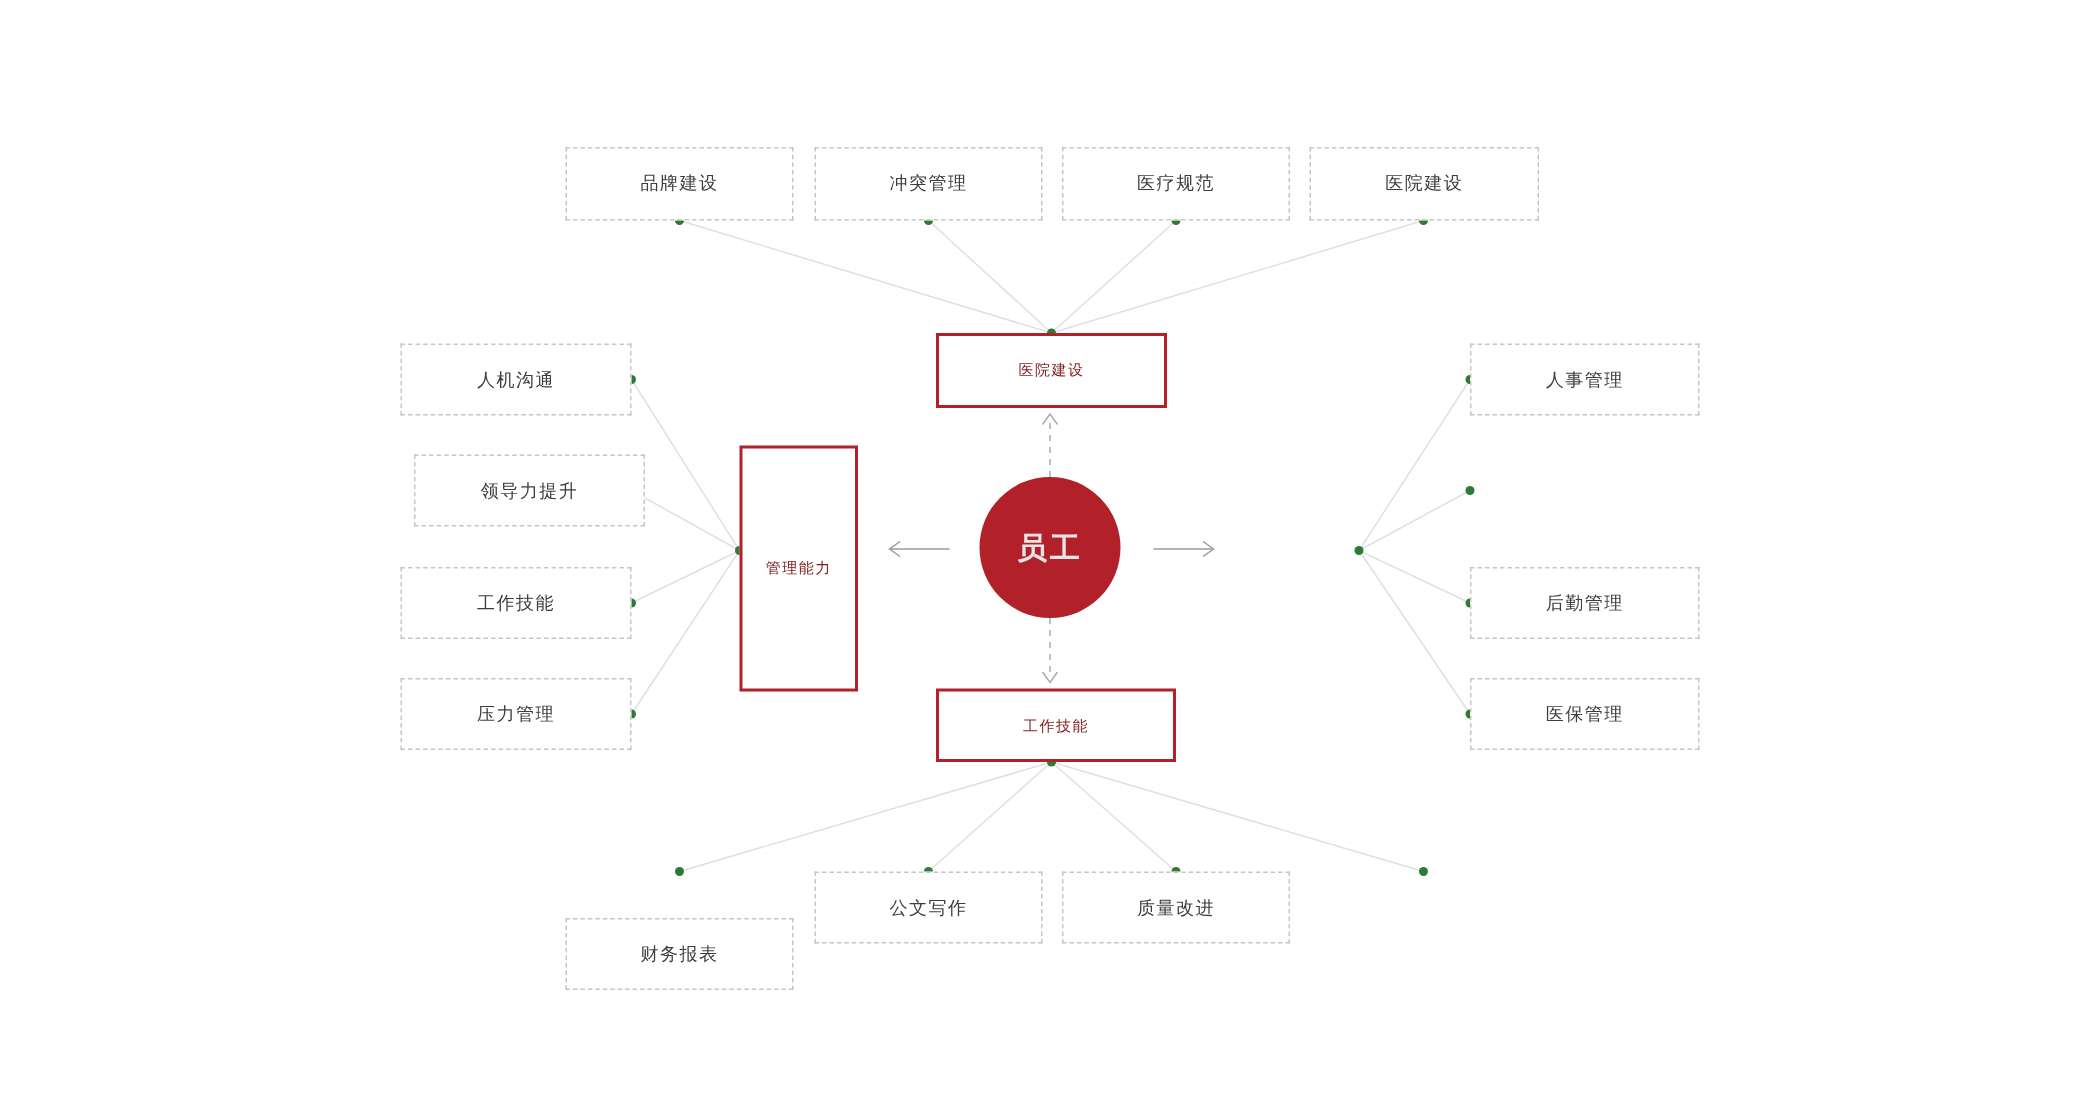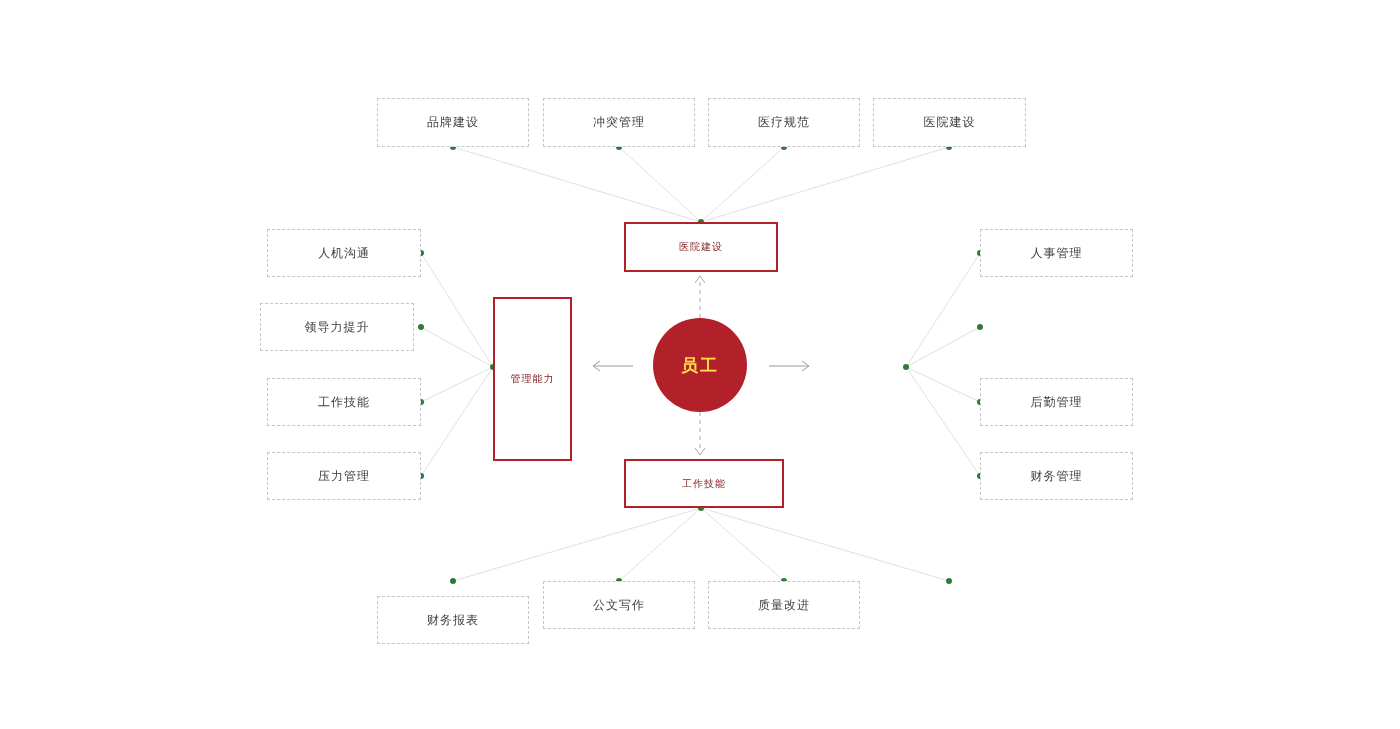--- a/index.html
+++ b/index.html
@@ -55,22 +55,22 @@
     top: 318px;
     width: 94px;
     height: 94px;
     border-radius: 50%;
     background: #b2202a;
     display: flex;
     align-items: center;
     justify-content: center;
   }
   .center-circle span {
-    color: #fde047;
-    font-size: 17px;
+    color: #e5e5e5;
+    font-size: 20px;
     font-weight: bold;
     letter-spacing: 2px;
   }
 </style>
 </head>
 <body>
 
 <div class="canvas">
 
   <svg class="wires" width="1400" height="729" viewBox="0 0 1400 729">
@@ -153,51 +153,51 @@
   <div class="leaf" style="left:543px;top:98px;width:152px;height:49px">
     <span>冲突管理</span>
   </div>
   <div class="leaf" style="left:708px;top:98px;width:152px;height:49px">
     <span>医疗规范</span>
   </div>
   <div class="leaf" style="left:873px;top:98px;width:153px;height:49px">
     <span>医院建设</span>
   </div>
 
-  <div class="leaf" style="left:377px;top:596px;width:152px;height:48px">
+  <div class="leaf" style="left:377px;top:612px;width:152px;height:48px">
     <span>财务报表</span>
   </div>
   <div class="leaf" style="left:543px;top:581px;width:152px;height:48px">
     <span>公文写作</span>
   </div>
   <div class="leaf" style="left:708px;top:581px;width:152px;height:48px">
     <span>质量改进</span>
   </div>
 
   <div class="leaf" style="left:267px;top:229px;width:154px;height:48px">
     <span>人机沟通</span>
   </div>
-  <div class="leaf" style="left:260px;top:303px;width:154px;height:48px">
+  <div class="leaf" style="left:276px;top:303px;width:154px;height:48px">
     <span>领导力提升</span>
   </div>
   <div class="leaf" style="left:267px;top:378px;width:154px;height:48px">
     <span>工作技能</span>
   </div>
   <div class="leaf" style="left:267px;top:452px;width:154px;height:48px">
     <span>压力管理</span>
   </div>
 
   <div class="leaf" style="left:980px;top:229px;width:153px;height:48px">
     <span>人事管理</span>
   </div>
   <div class="leaf" style="left:980px;top:378px;width:153px;height:48px">
     <span>后勤管理</span>
   </div>
   <div class="leaf" style="left:980px;top:452px;width:153px;height:48px">
-    <span>财务管理</span>
+    <span>医保管理</span>
   </div>
 
   <div class="hub" style="left:624px;top:222px;width:154px;height:50px">
     <span>医院建设</span>
   </div>
   <div class="hub" style="left:624px;top:459px;width:160px;height:49px">
     <span>工作技能</span>
   </div>
   <div class="hub" style="left:493px;top:297px;width:79px;height:164px">
     <span>管理能力</span>

